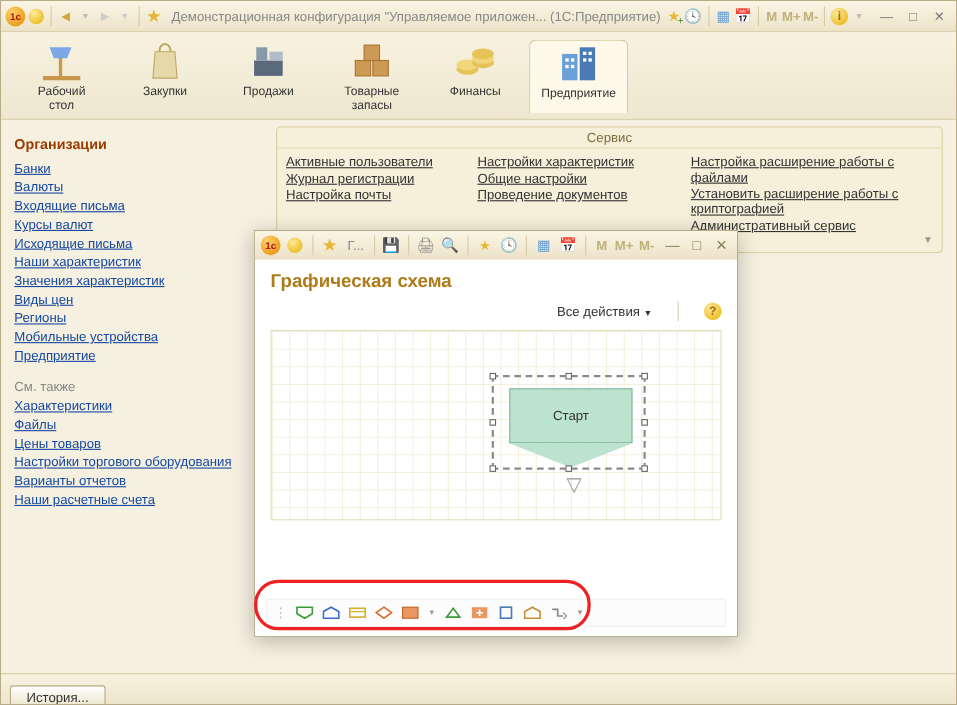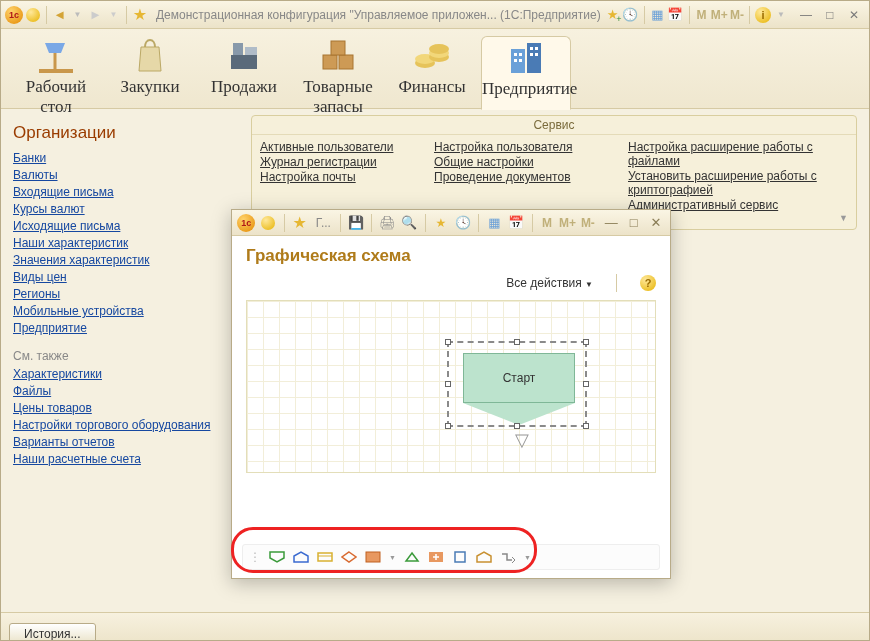--- a/index.html
+++ b/index.html
@@ -50,25 +50,24 @@
     background: linear-gradient(#f7f1df,#efe7cf);
     display:flex;
     align-items:flex-start;
     padding: 6px 10px 0 10px;
     gap: 4px;
     border-bottom:1px solid #d6caa4;
   }
   .stab {
     width: 90px;
     text-align:center;
-    font-size:17px;
+    font-size:11px;
     color:#333;
     padding-top:2px;
     border-radius:6px 6px 0 0;
-    font-family:Liberation Serif, serif;
   }
   .stab .icon { width:42px;height:38px;margin:0 auto 2px;display:block;}
   .stab.active {
     background:#fff9ea;
     border:1px solid #d6caa4;
     border-bottom:1px solid #fff9ea;
     position:relative;
     top:1px;
     padding-bottom:10px;
   }
@@ -77,21 +76,21 @@
   .body {
     display:flex;
     height: calc(100% - 28px - 80px - 28px);
     background:#f5f0e0;
   }
   .leftnav {
     width: 250px;
     padding: 10px 12px;
     overflow:hidden;
   }
-  .leftnav h3 { color:#9a3c00;font-size:17px;margin:4px 0 8px;font-weight:normal;}
+  .leftnav h3 { color:#9a3c00;font-size:13px;margin:4px 0 8px;font-weight:bold;}
   .leftnav h4 { color:#888;font-size:12px;margin:14px 0 4px;font-weight:normal;}
   .navlink { color:#1648a0;font-size:12px;display:block;text-decoration:underline;margin:3px 0;cursor:pointer;}
 
   .rightcol { flex:1; position:relative; }
   .service-panel {
     margin: 6px 12px 0 0;
     border:1px solid #d9ce9f;
     border-radius:4px;
     background:#f6f0da;
   }
@@ -311,21 +310,21 @@
   <div class="rightcol">
     <div class="service-panel">
       <div class="service-title">Сервис</div>
       <div class="service-grid">
         <div>
           <a>Активные пользователи</a>
           <a>Журнал регистрации</a>
           <a>Настройка почты</a>
         </div>
         <div>
-          <a>Настройка пользователя</a>
+          <a>Настройки характеристик</a>
           <a>Общие настройки</a>
           <a>Проведение документов</a>
         </div>
         <div>
           <a>Настройка расширение работы с файлами</a>
           <a>Установить расширение работы с криптографией</a>
           <a>Административный сервис</a>
           <span style="float:right;color:#999;font-size:9px">▼</span>
         </div>
       </div>

